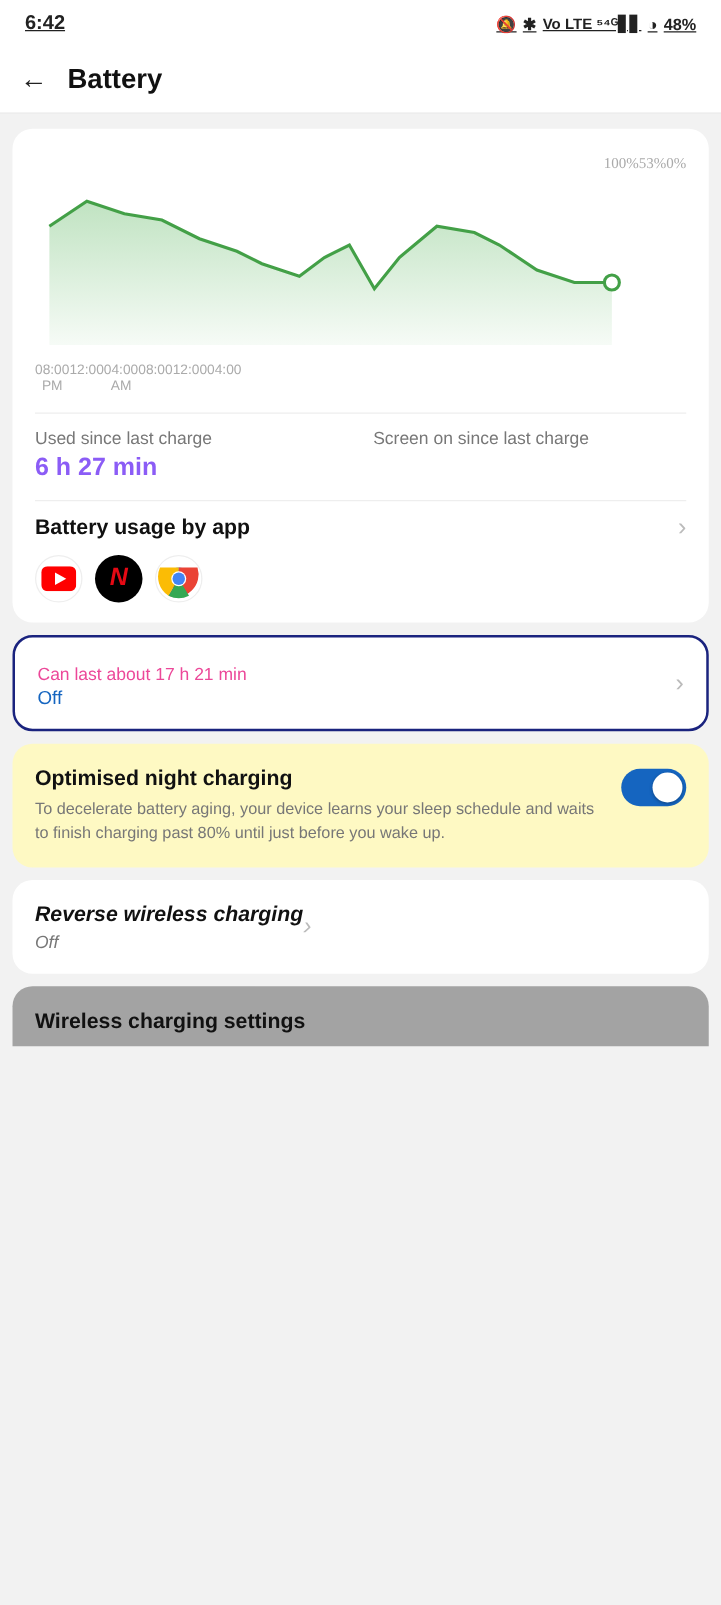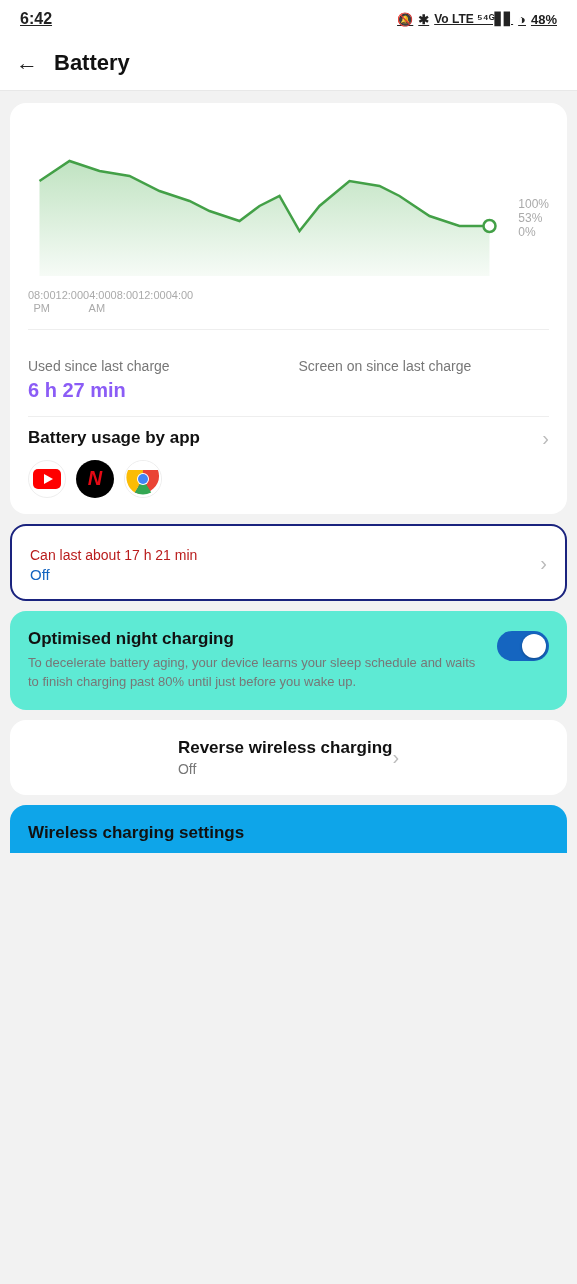--- a/index.html
+++ b/index.html
@@ -66,25 +66,26 @@
       position: relative;
       width: 100%;
       margin-bottom: 8px;
     }
     .chart-labels-y {
       position: absolute;
       right: 0;
       top: 0;
       height: 100%;
       display: flex;
-      flex-direction: column;
+      flex-direction: row;
       justify-content: center;
       font-size: 12px;
       color: #aaa;
       padding: 2px 0;
+      font-family: Liberation Serif, serif;
     }
     .chart-svg-wrap {
       width: 100%;
       padding-right: 38px;
     }
     .chart-x-labels {
       display: flex;
       justify-content: flex-start;
       padding-right: 38px;
       margin-top: 4px;
@@ -93,21 +94,21 @@
       font-size: 11px;
       color: #aaa;
       text-align: center;
       line-height: 1.2;
     }
 
     
     .usage-stats {
       display: flex;
       gap: 20px;
-      margin-top: 27px;
+      margin-top: 10px;
     }
     .usage-stat {
       flex: 1;
     }
     .usage-stat-label {
       font-size: 14px;
       color: #777;
       line-height: 1.4;
     }
     .usage-stat-value {
@@ -167,33 +168,33 @@
       padding: 18px 18px 16px 18px;
       border: 2.5px solid #1a237e;
     }
     .power-title {
       font-size: 18px;
       font-weight: 700;
       color: #111;
     }
     .power-desc {
       font-size: 14px;
-      color: #b91c1c;
+      color: #ec4899;
       margin-top: 3px;
     }
     .power-status {
       font-size: 15px;
       color: #1565c0;
       margin-top: 3px;
       font-weight: 500;
     }
 
     
     .card-row {
-      background: #5eead4;
+      background: #fef9c3;
       border-radius: 16px;
       padding: 18px 18px;
     }
     .setting-row {
       display: flex;
       align-items: flex-start;
       justify-content: space-between;
       gap: 12px;
     }
     .setting-text { flex: 1; }
@@ -234,36 +235,37 @@
 
     
     .setting-simple {
       background: #fff;
       border-radius: 16px;
       padding: 18px 18px;
     }
     .setting-simple-row {
       display: flex;
       align-items: center;
-      justify-content: center;
+      justify-content: flex-start;
+      font-style: italic;
     }
     .setting-simple-title {
       font-size: 17px;
       font-weight: 700;
       color: #111;
     }
     .setting-simple-status {
       font-size: 14px;
       color: #777;
       margin-top: 3px;
     }
 
     
     .card-partial {
-      background: #0ea5e9;
+      background: #a3a3a3;
       border-radius: 16px 16px 0 0;
       padding: 18px 18px 10px 18px;
     }
     .card-partial-title {
       font-size: 17px;
       font-weight: 700;
       color: #111;
     }
   </style>
 </head>

